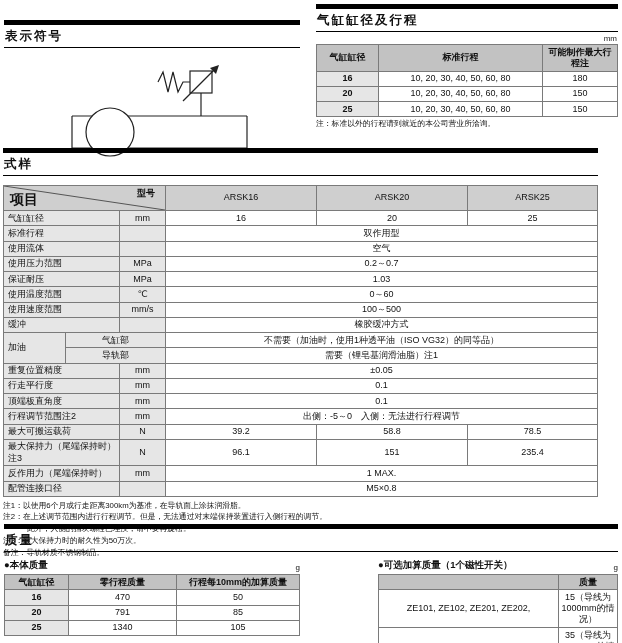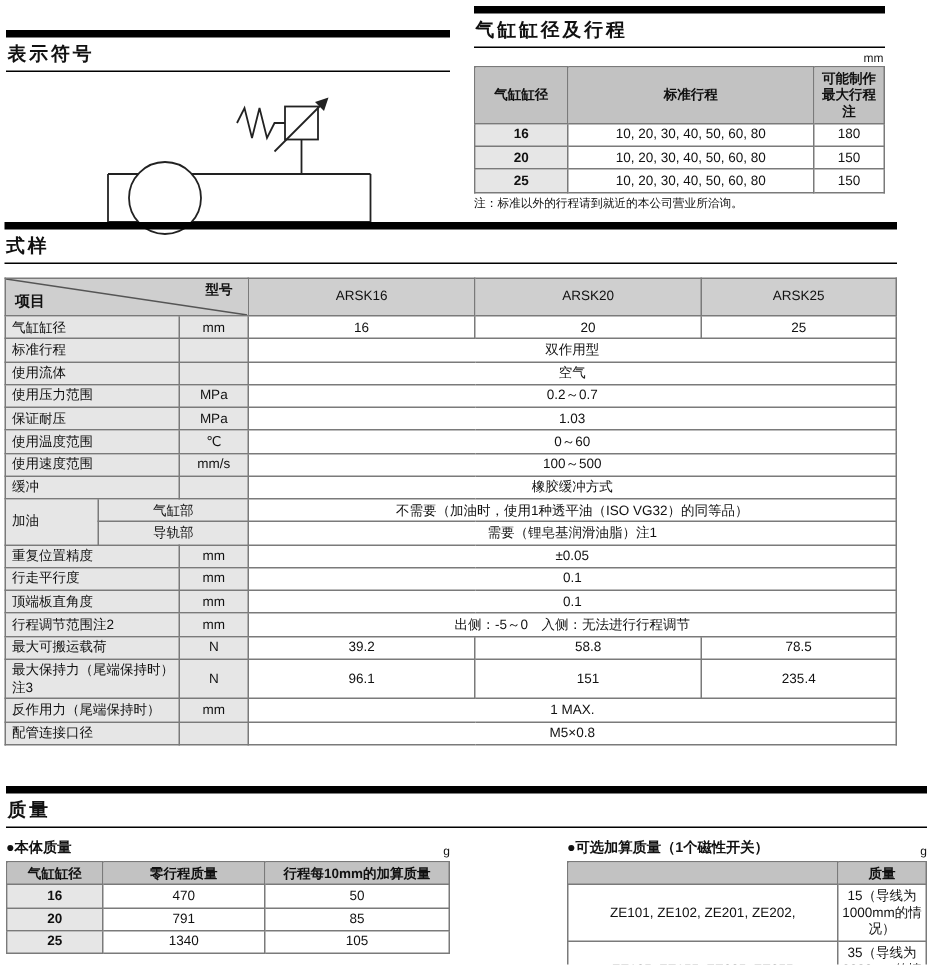--- a/index.html
+++ b/index.html
@@ -18,32 +18,32 @@
   
   .sym-box{margin-top:12px;padding-left:28px;}
   
   .spec-wrap{margin-top:9px;}
   .spec-table td.lbl{text-align:left;padding-left:4px;background:#e6e6e6;}
   .spec-table td.sublbl{background:#e6e6e6;}
   .spec-table th{background:#cfcfcf;margin-left:40px;}
   th.diag{position:relative;height:24px;padding:0;background:#cfcfcf;}
   .diag-svg{position:absolute;left:0;top:0;width:100%;height:100%;}
   .corner-top{position:absolute;top:2px;right:10px;font-weight:bold;font-size:9px;}
-  .corner-bottom{position:absolute;bottom:2px;left:6px;font-weight:bold;font-size:10px;}
+  .corner-bottom{position:absolute;bottom:2px;left:6px;font-weight:bold;font-size:14px;}
   .spec-notes{font-size:7.8px;line-height:1.5;margin-top:3px;}
   .spec-notes .indent{padding-left:24px;}
   
   .wt-cols{display:flex;justify-content:space-between;margin-top:7px;gap:26px;}
   .wt-left{width:296px;}
   .wt-right{width:240px;}
   .bullet-line{display:flex;justify-content:space-between;align-items:flex-end;margin-bottom:2px;}
   .bullet-title{font-size:9.5px;font-weight:bold;}
   .bullet-unit{font-size:8px;}
   .sym-sec{left:4px;top:4px;width:296px;margin-top:16px;}
-  .bs-sec{left:316px;top:4px;width:274px;}
+  .bs-sec{left:316px;top:4px;width:302px;}
   .spec-sec{left:3px;top:148px;width:595px;}
   .wt-sec{left:4px;top:524px;width:614px;}
 </style>
 </head>
 <body>
 
 <section class="sec sym-sec">
   <div class="sec-bar"></div>
   <h2 class="sec-title">表示符号</h2>
   <div class="sym-box">
@@ -216,20 +216,27 @@
           <td class="sublbl">mm</td>
           <td colspan="3">1 MAX.</td>
         </tr>
         <tr>
           <td class="lbl" colspan="2">配管连接口径</td>
           <td class="sublbl"></td>
           <td colspan="3">M5×0.8</td>
         </tr>
       </tbody>
     </table>
+    <div class="spec-notes">
+      <div>注1：以使用6个月或行走距离300km为基准，在导轨面上涂抹润滑脂。</div>
+      <div>注2：在上述调节范围内进行行程调节。但是，无法通过对末端保持装置进行入侧行程的调节。</div>
+      <div class="indent">此外，入侧的挡块螺栓已埋没，请不要再旋松。</div>
+      <div>注3：最大保持力时的耐久性为50万次。</div>
+      <div>备注：导轨材质不锈钢制品。</div>
+    </div>
   </div>
 </section>
 
 <section class="sec wt-sec">
   <div class="sec-bar"></div>
   <h2 class="sec-title">质量</h2>
   <div class="wt-cols">
     <div class="wt-left">
       <div class="bullet-line">
         <span class="bullet-title">●本体质量</span>

